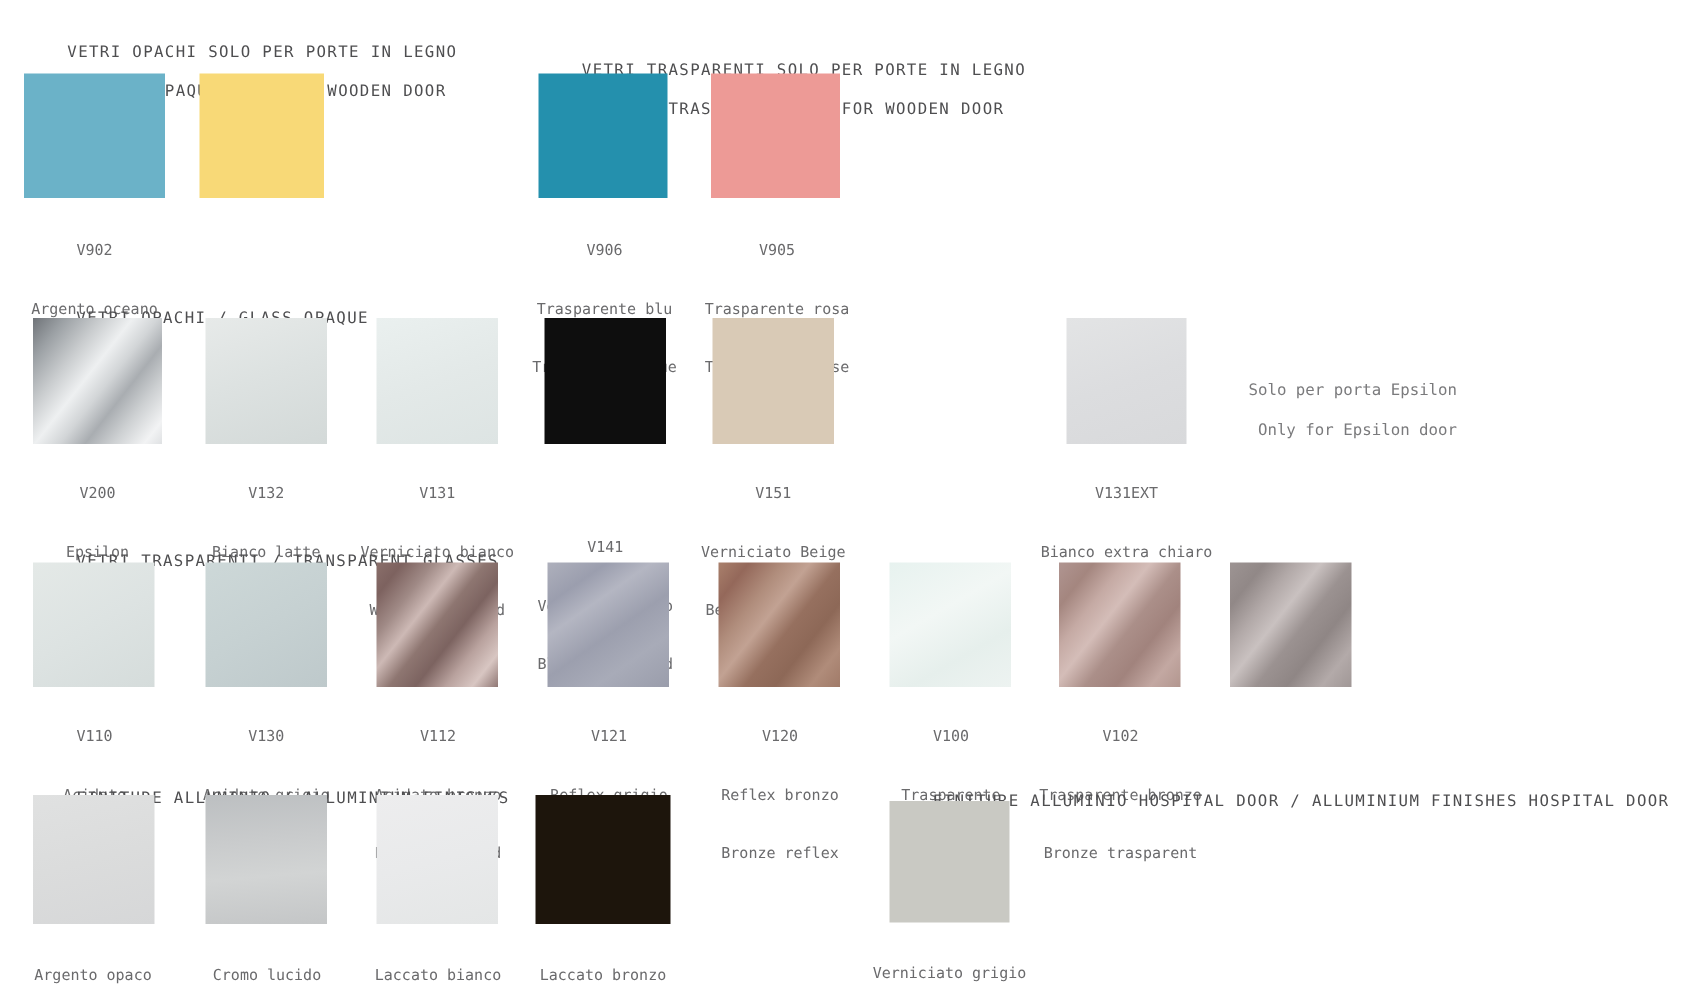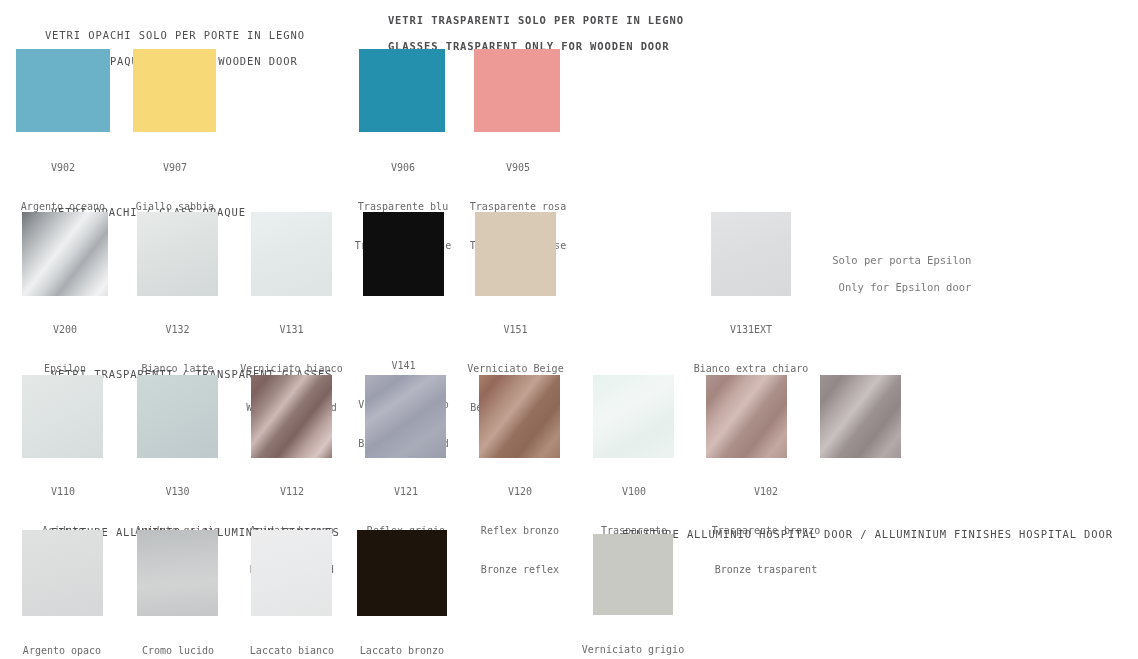--- a/index.html
+++ b/index.html
@@ -67,27 +67,22 @@
   </div>
 
   <div class="swatch" style="left:16px; top:49px; width:94px; height:83px; background:#6bb2c8;"></div>
   <div class="caption" style="left:0px; top:135px; width:126px;">
     <span class="cap-code">V902</span>
     <span class="cap-it">Argento oceano</span>
     <span class="cap-en">Ocean etched</span>
   </div>
 
   <div class="swatch" style="left:133px; top:49px; width:83px; height:83px; background:#f8d977;"></div>
-  <div class="caption" style="left:123px; top:135px; width:104px;">
-    <span class="cap-code">V907</span>
-    <span class="cap-it">Giallo sabbia</span>
-    <span class="cap-en">Yellow sand</span>
-  </div>
-
-  <div class="section-title" style="left:359px; top:1px;font-weight:bold;">
+
+  <div class="section-title" style="left:359px; top:28px;">
     <span>VETRI TRASPARENTI SOLO PER PORTE IN LEGNO</span><br>
     <span>GLASSES TRASPARENT ONLY FOR WOODEN DOOR</span>
   </div>
 
   <div class="swatch" style="left:359px; top:49px; width:86px; height:83px; background:#2490ad;"></div>
   <div class="caption" style="left:345px; top:135px; width:116px;">
     <span class="cap-code">V906</span>
     <span class="cap-it">Trasparente blu</span>
     <span class="cap-en">Transparent blue</span>
   </div>
@@ -199,21 +194,21 @@
   <div class="swatch" style="left:593px; top:375px; width:81px; height:83px;
        background:linear-gradient(150deg,#e7f2ef 0%,#f2f7f5 40%,#e6efec 70%,#edf3f1 100%);"></div>
   <div class="caption" style="left:582px; top:459px; width:104px;">
     <span class="cap-code">V100</span>
     <span class="cap-it">Trasparente</span>
     <span class="cap-en">Trasparent</span>
   </div>
 
   <div class="swatch" style="left:706px; top:375px; width:81px; height:83px;
        background:linear-gradient(128deg,#b09591 0%,#a4867f 16%,#c5aaa4 30%,#d4bdb8 42%,#ab8f89 56%,#a1837d 70%,#c3a8a2 86%,#b2968f 100%);"></div>
-  <div class="caption" style="left:688px; top:459px; width:118px;margin-left:19px;">
+  <div class="caption" style="left:688px; top:459px; width:118px;">
     <span class="cap-code">V102</span>
     <span class="cap-it">Trasparente bronzo</span>
     <span class="cap-en">Bronze trasparent</span>
   </div>
 
   <div class="swatch" style="left:820px; top:375px; width:81px; height:83px;
        background:linear-gradient(128deg,#9d9493 0%,#918887 16%,#b2a9a8 30%,#c9c1c0 42%,#9b9291 56%,#8f8685 70%,#b3aaa9 86%,#a09796 100%);"></div>
 
   <div class="section-title" style="left:22px; top:513px;">
     <span>FINITURE ALLUMINIO / ALLUMINIUM FINISHES</span>

